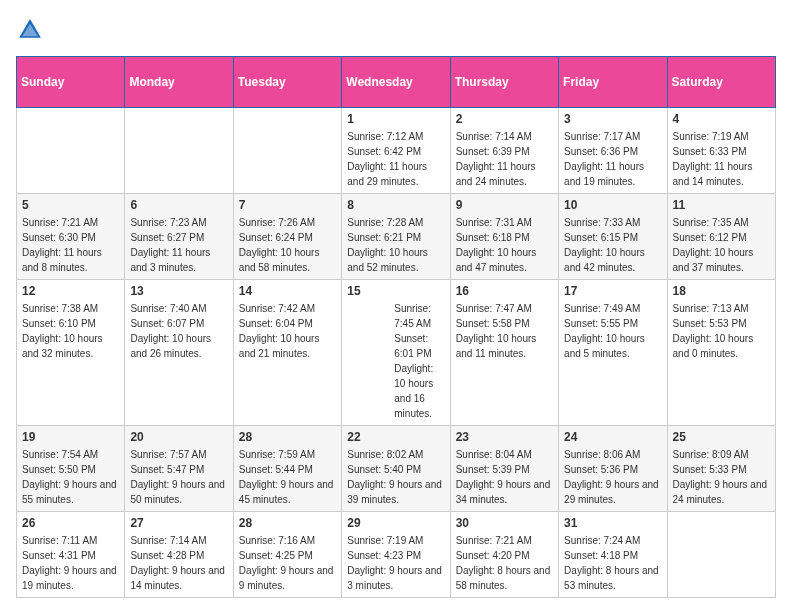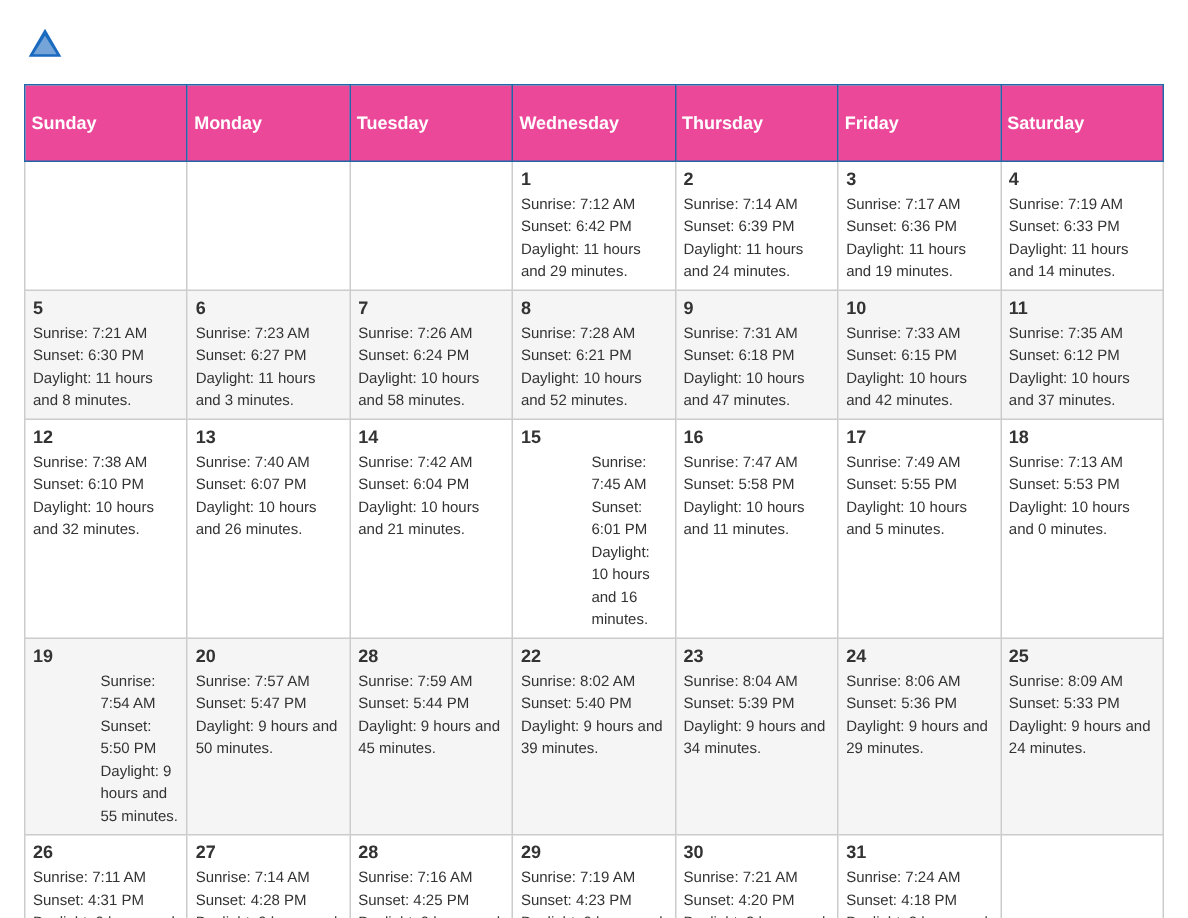--- a/index.html
+++ b/index.html
@@ -241,21 +241,21 @@
         <td>
           <span class="day-num">18</span>
           <div class="day-info" style="white-space: pre-line;">Sunrise: 7:13 AM
 Sunset: 5:53 PM
 Daylight: 10 hours and 0 minutes.</div>
         </td>
       </tr>
       <tr>
         <td>
           <span class="day-num">19</span>
-          <div class="day-info" style="white-space: pre-line; margin-left: 45px;">Sunrise: 7:54 AM
+          <div class="day-info" style="white-space: pre-line;">Sunrise: 7:54 AM
 Sunset: 5:50 PM
 Daylight: 9 hours and 55 minutes.</div>
         </td>
         <td>
           <span class="day-num">20</span>
           <div class="day-info" style="white-space: pre-line;">Sunrise: 7:57 AM
 Sunset: 5:47 PM
 Daylight: 9 hours and 50 minutes.</div>
         </td>
         <td>

